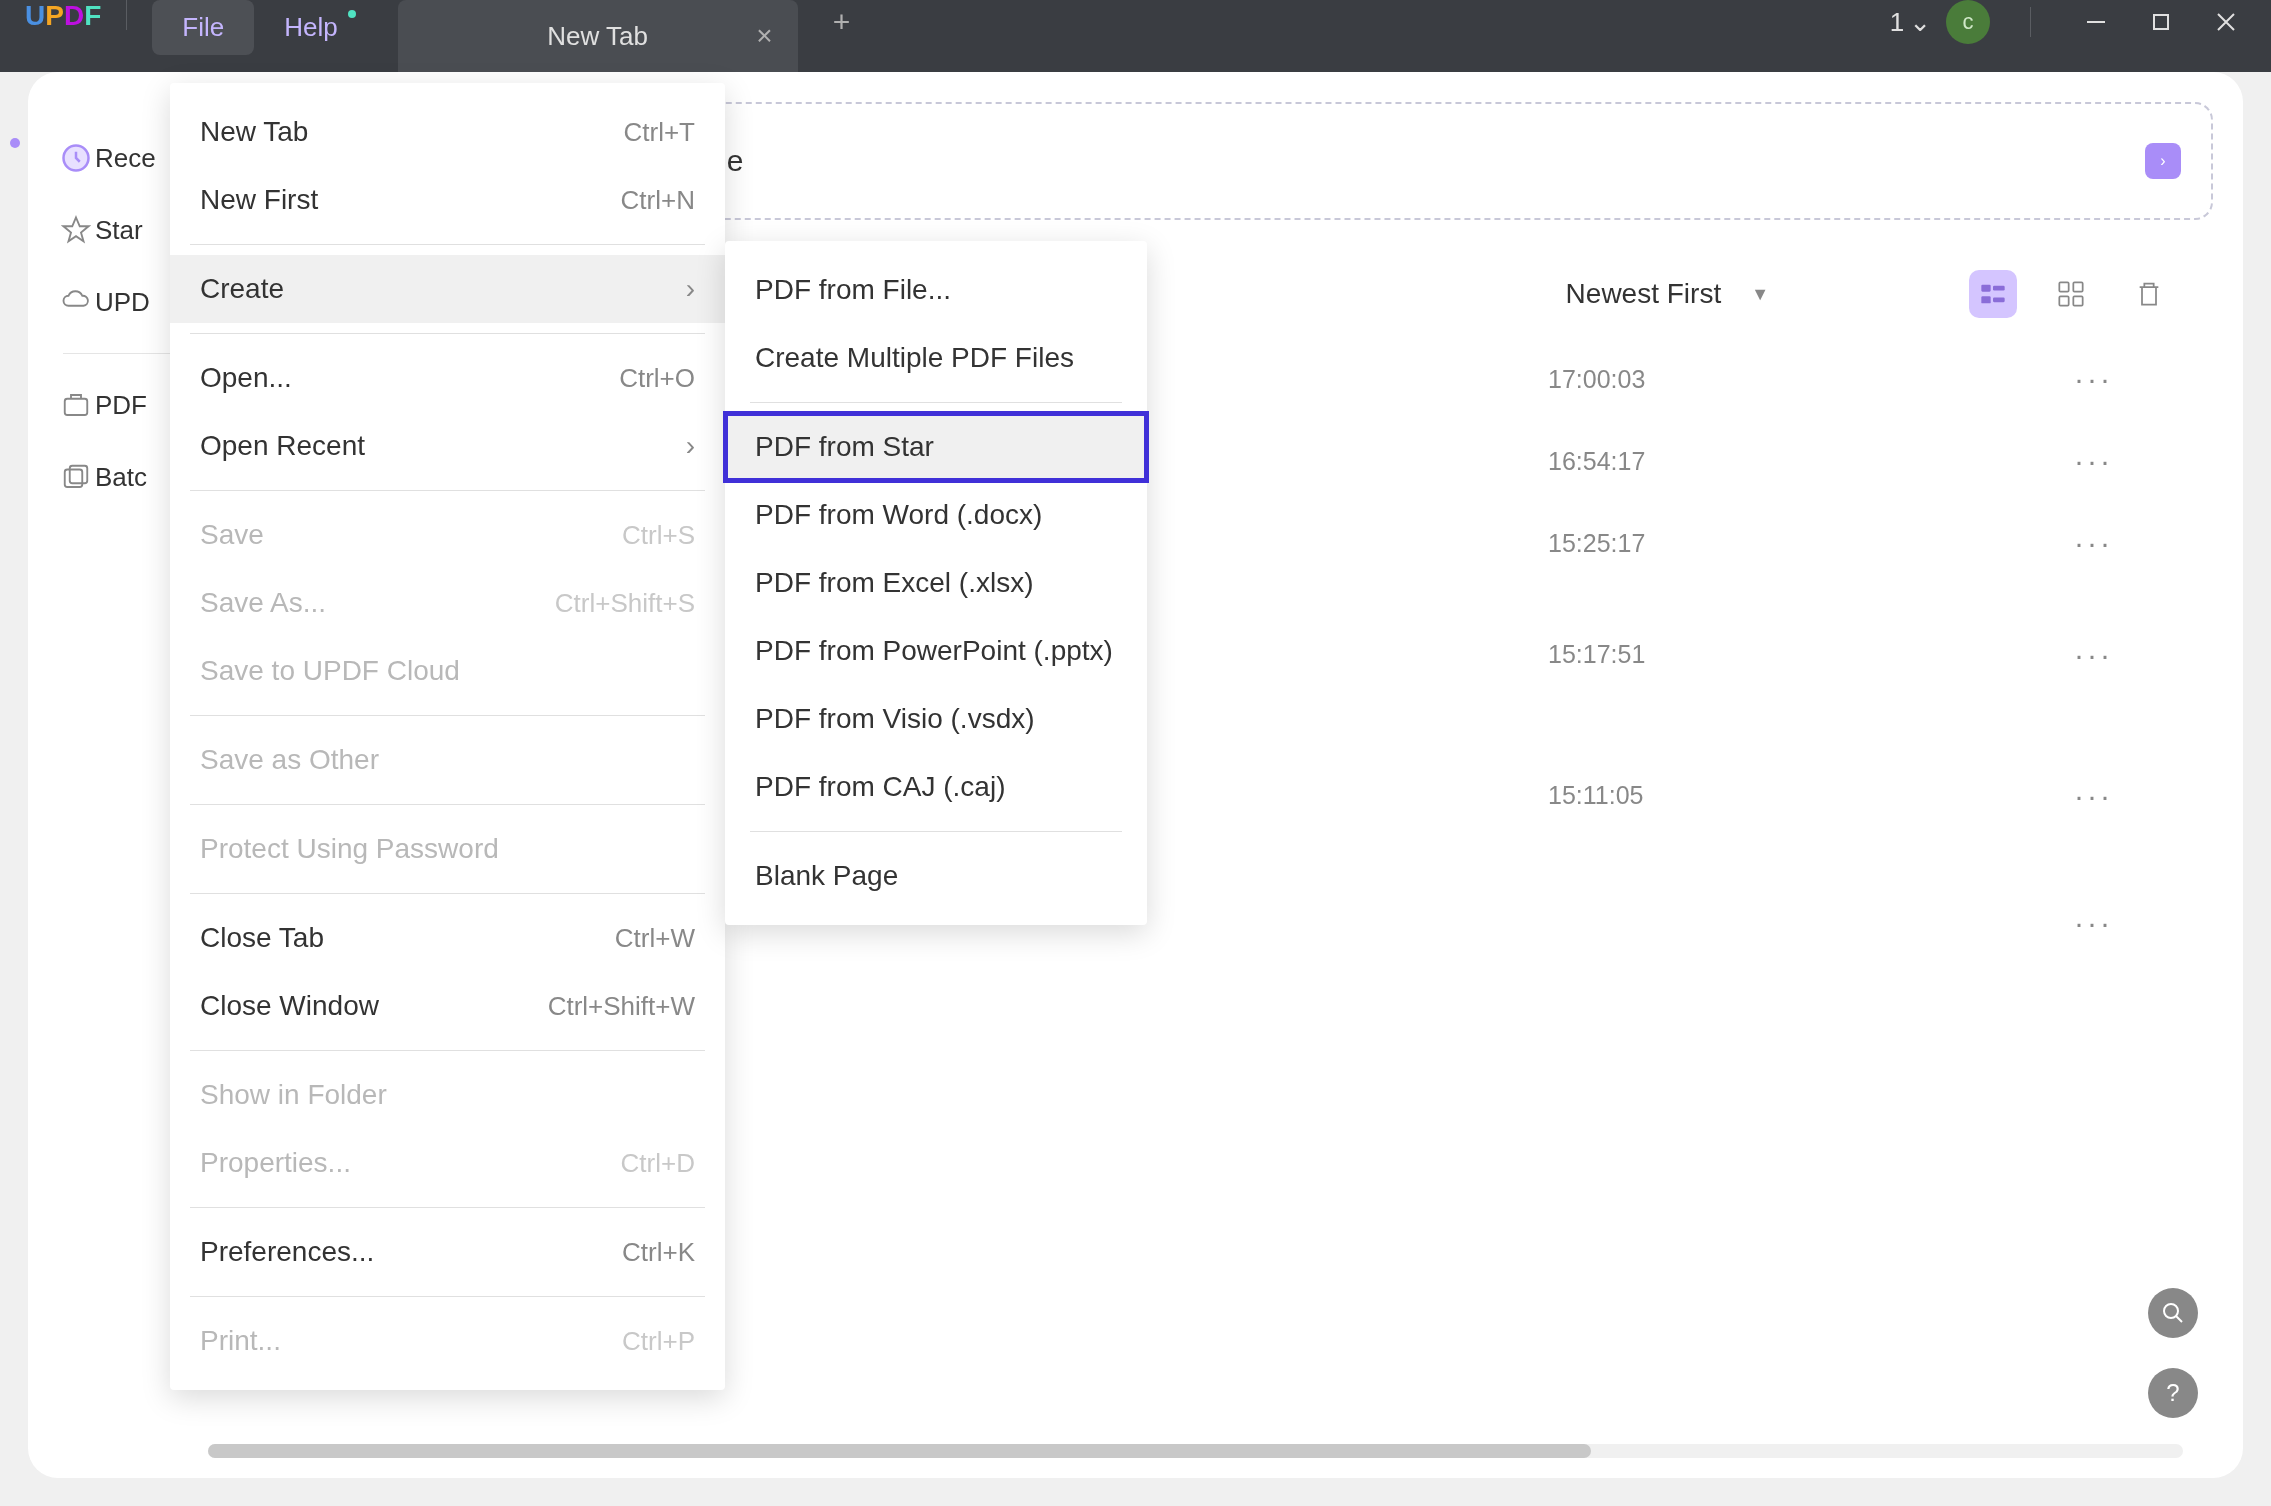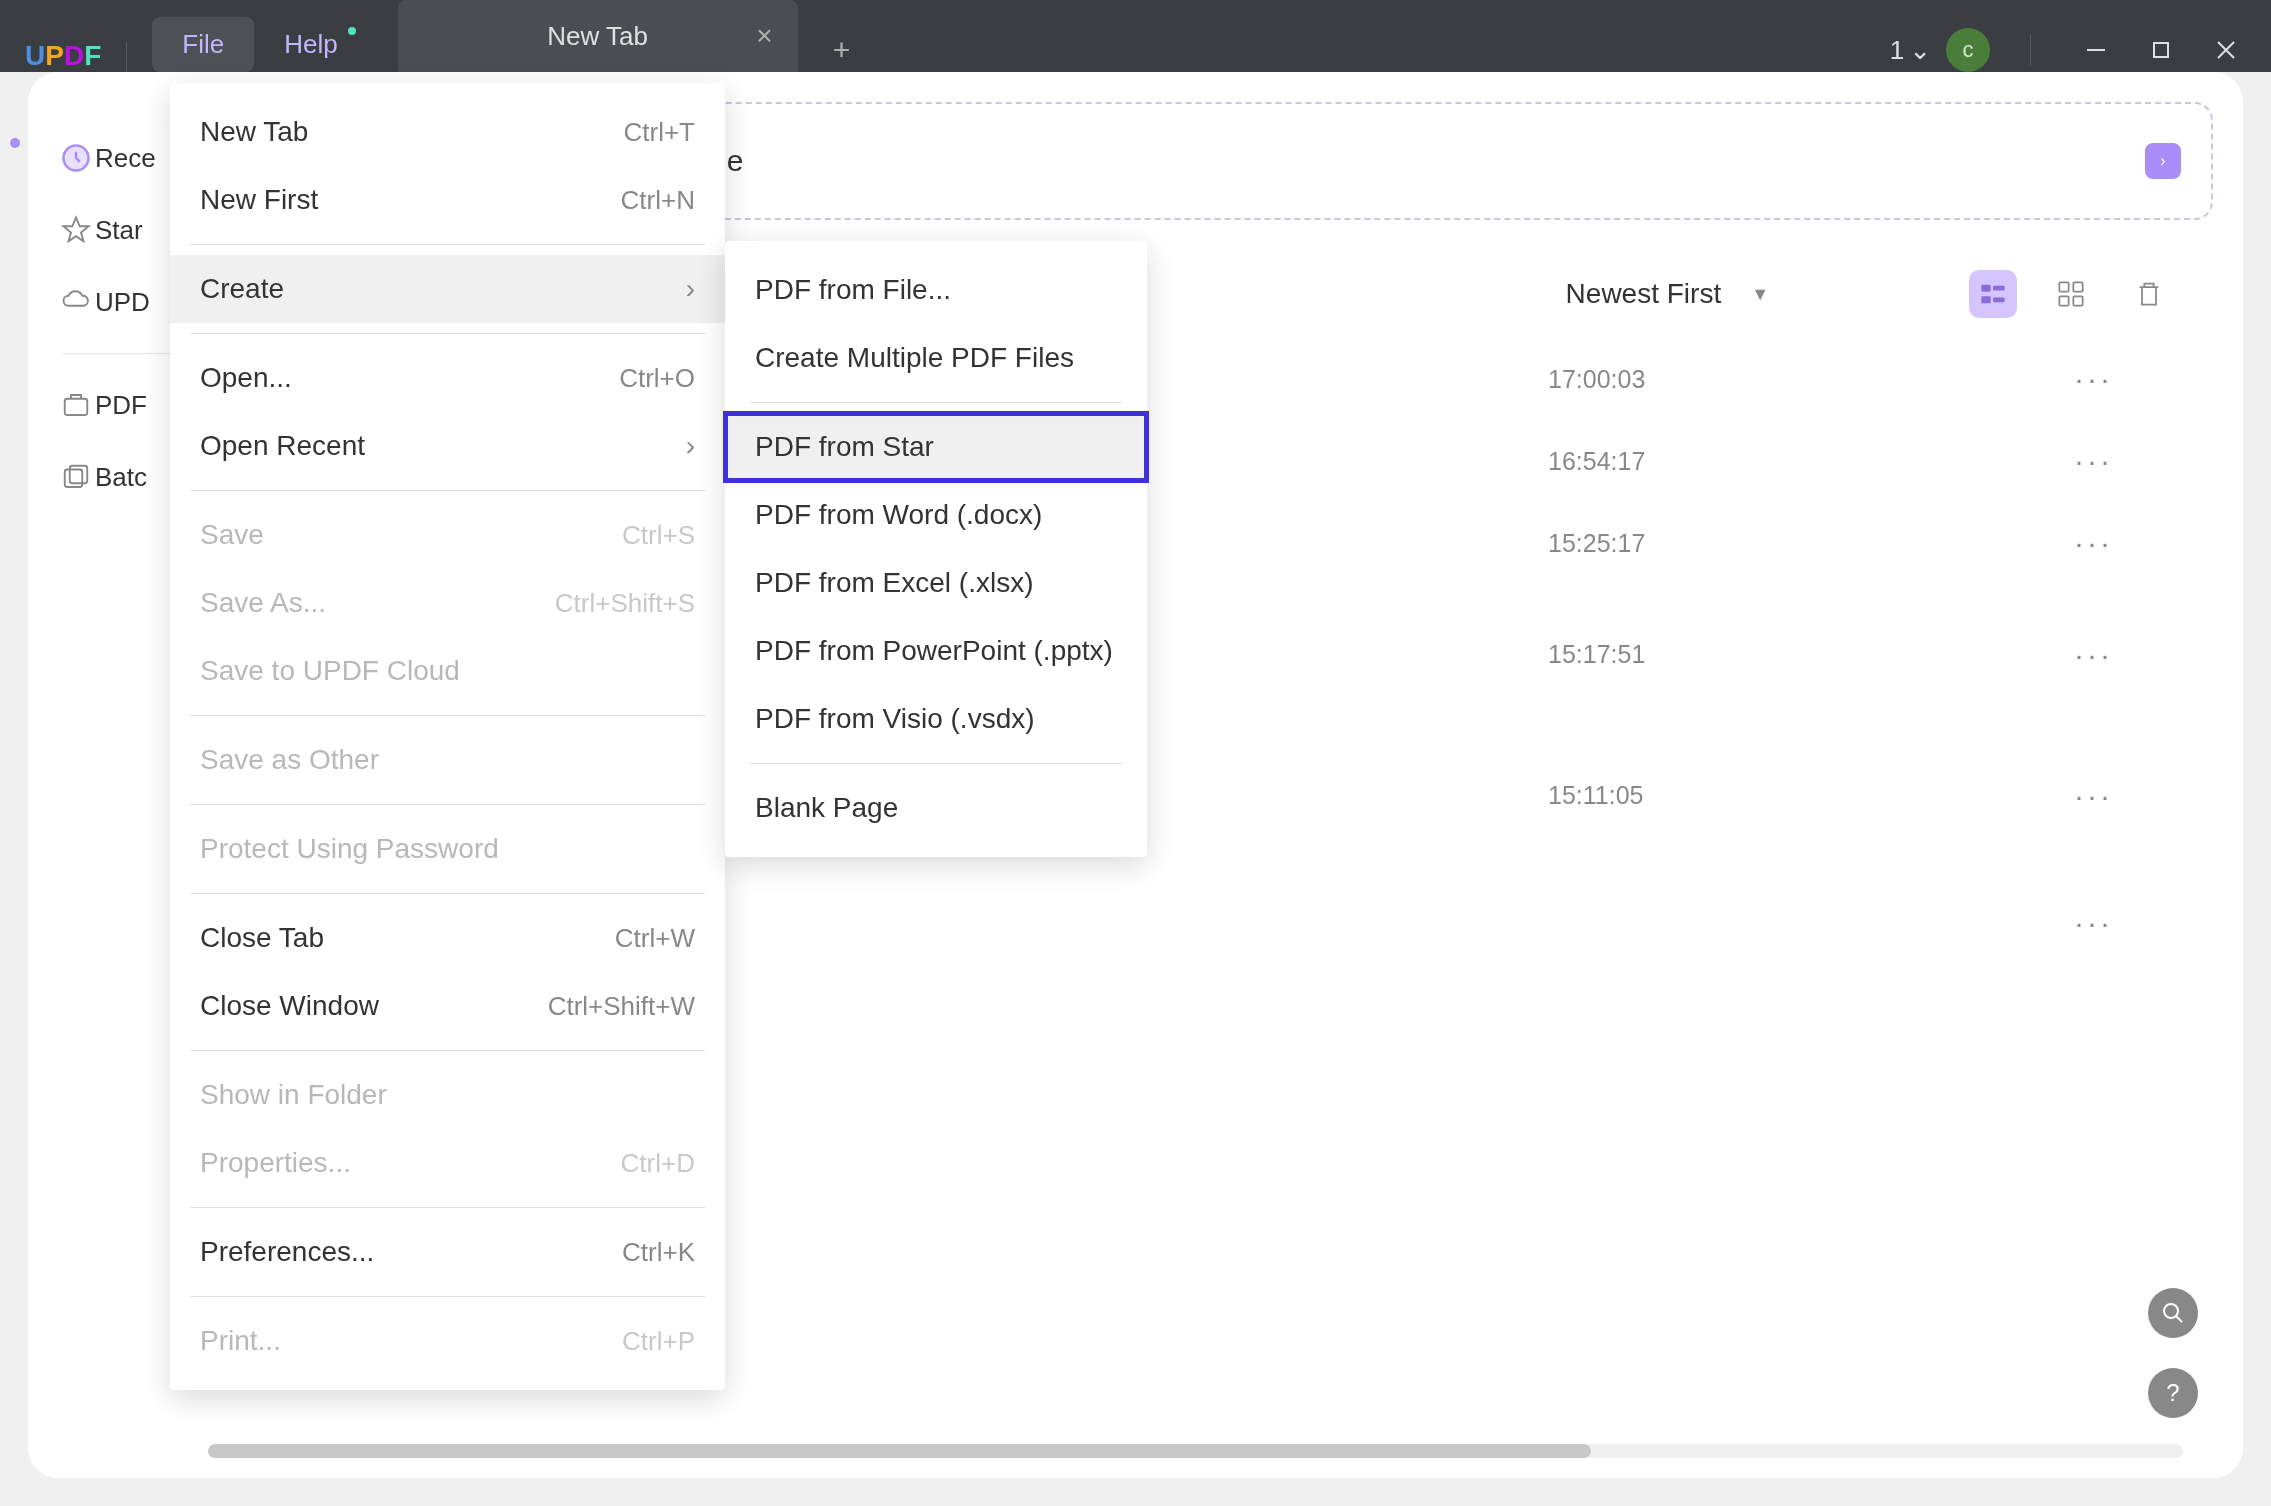--- a/index.html
+++ b/index.html
@@ -1,17 +1,17 @@
 <!DOCTYPE html>
 <html><head>
 <meta charset="utf-8">
 <style>
 * { margin: 0; padding: 0; box-sizing: border-box; font-family: -apple-system, BlinkMacSystemFont, 'Segoe UI', Arial, sans-serif; }
 body { background: #f0f0f0; width: 2271px; height: 1506px; overflow: hidden; transform-origin: top left; }
-.titlebar { height: 72px; background: #3a3d42; display: flex; align-items: flex-end; color: #e0e0e0; position: relative; }
+.titlebar { height: 72px; background: #3a3d42; display: flex; align-items: flex-start; color: #e0e0e0; position: relative; }
 .logo { margin-left: 25px; font-size: 28px; font-weight: bold; }
 .logo .u { color: #4a90e2; }
 .logo .p { color: #f5a623; }
 .logo .d { color: #bd10e0; }
 .logo .f { color: #50e3c2; }
 .divider-v { width: 1px; height: 30px; background: #5a5d62; margin: 0 25px; }
 .menu-btn { padding: 12px 30px; font-size: 26px; color: #c4b5fd; cursor: pointer; border-radius: 8px; position: relative; }
 .menu-btn.active { background: #4d5055; }
 .help-dot { width: 8px; height: 8px; background: #50e3c2; border-radius: 50%; position: absolute; top: 10px; right: 12px; }
 .tab { height: 72px; display: flex; align-items: center; padding: 0 25px; margin-left: 30px; background: #4a4d52; border-radius: 8px 8px 0 0; min-width: 400px; justify-content: center; position: relative; }
@@ -329,15 +329,16 @@
   </div>
 <div class="dropdown submenu" id="create-submenu">
     <div class="submenu-item">PDF from File...</div>
     <div class="submenu-item">Create Multiple PDF Files</div>
     <div class="submenu-divider"></div>
     <div class="submenu-item highlighted">PDF from Star</div>
     <div class="submenu-item">PDF from Word (.docx)</div>
     <div class="submenu-item">PDF from Excel (.xlsx)</div>
     <div class="submenu-item">PDF from PowerPoint (.pptx)</div>
     <div class="submenu-item">PDF from Visio (.vsdx)</div>
+    <div class="submenu-item">PDF from CAJ (.caj)</div>
     <div class="submenu-divider"></div>
     <div class="submenu-item">Blank Page</div>
   </div>
 
 </body></html>

